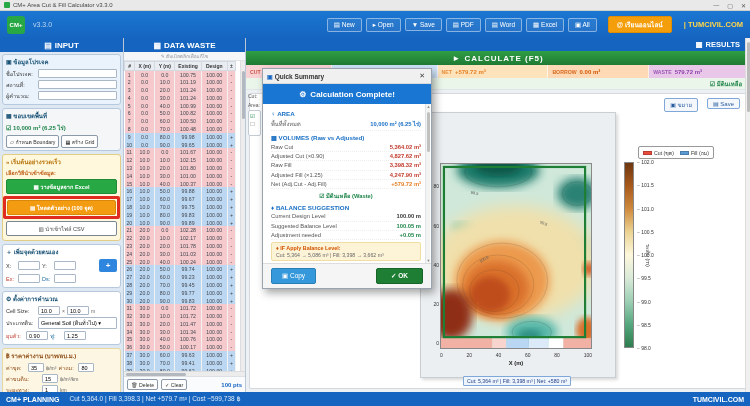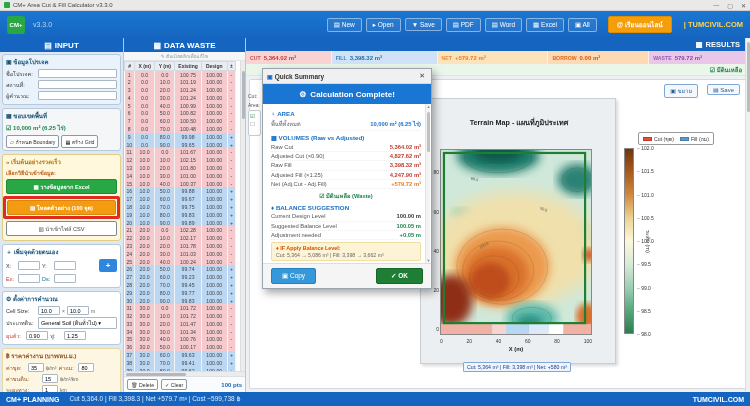--- a/index.html
+++ b/index.html
@@ -616,20 +616,21 @@
         <span class="sm-btn">✓ Clear</span>
         <span class="pts">100 pts</span>
       </div>
     </div>
 
     <div class="results">
       <div class="res-head">
         <span>▦</span>
         <span>RESULTS</span>
       </div>
+      <div class="calc-bar">►  CALCULATE  (F5)</div>
       <div class="strips" id="strips">
           <div class="strip" style="background: rgb(249, 210, 212); width: 17%; color: rgb(192, 57, 43);">
             <span class="s-label">CUT</span>
             <span class="s-val">5,364.02 m³</span>
           </div>
           <div class="strip" style="background: rgb(207, 226, 247); width: 21%; color: rgb(36, 113, 163);">
             <span class="s-label">FILL</span>
             <span class="s-val">3,398.32 m³</span>
           </div>
           <div class="strip" style="background: rgb(253, 227, 187); width: 22%; color: rgb(230, 126, 34);">
@@ -655,21 +656,20 @@
           <div style="color:#1e8449">☑</div>
           <div style="color:#888">☐</div>
         </div>
       </div>
 
       <div class="card">
         <span class="mini-btn" style="right:48px">▣ ขยาย</span>
         <span class="mini-btn" style="right:6px">▤ Save</span>
 
         <div class="figure">
-          <div class="fig-title">Terrain Map - แผนที่ภูมิประเทศ</div>
           <div class="plot">
             <svg viewBox="0 0 152 186" preserveAspectRatio="none">
               <defs>
                   <filter id="b5">
                     <feGaussianBlur stdDeviation="5"></feGaussianBlur>
                   </filter>
                     <filter id="b3">
                     <feGaussianBlur stdDeviation="3"></feGaussianBlur>
                   </filter>
                     <filter id="b8">

